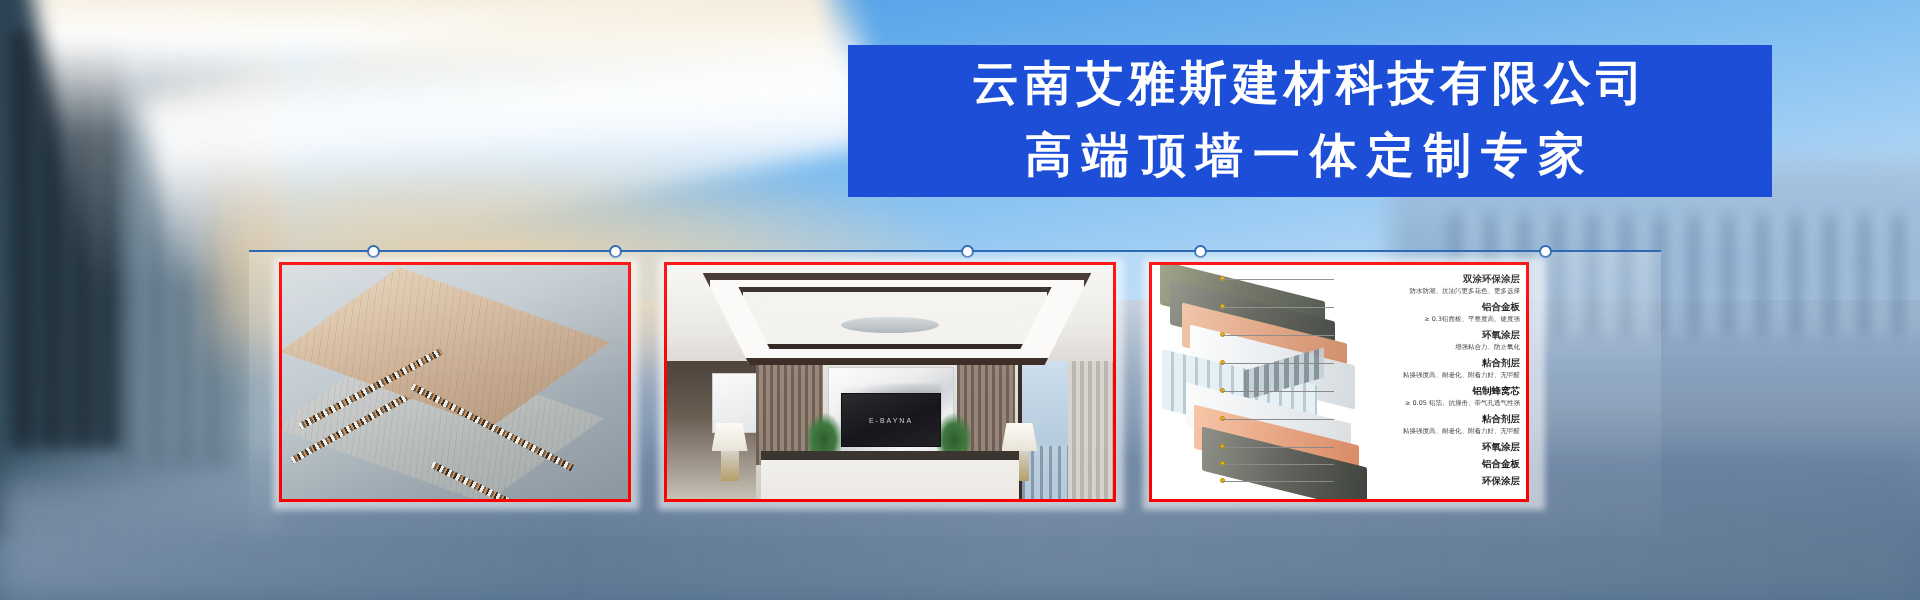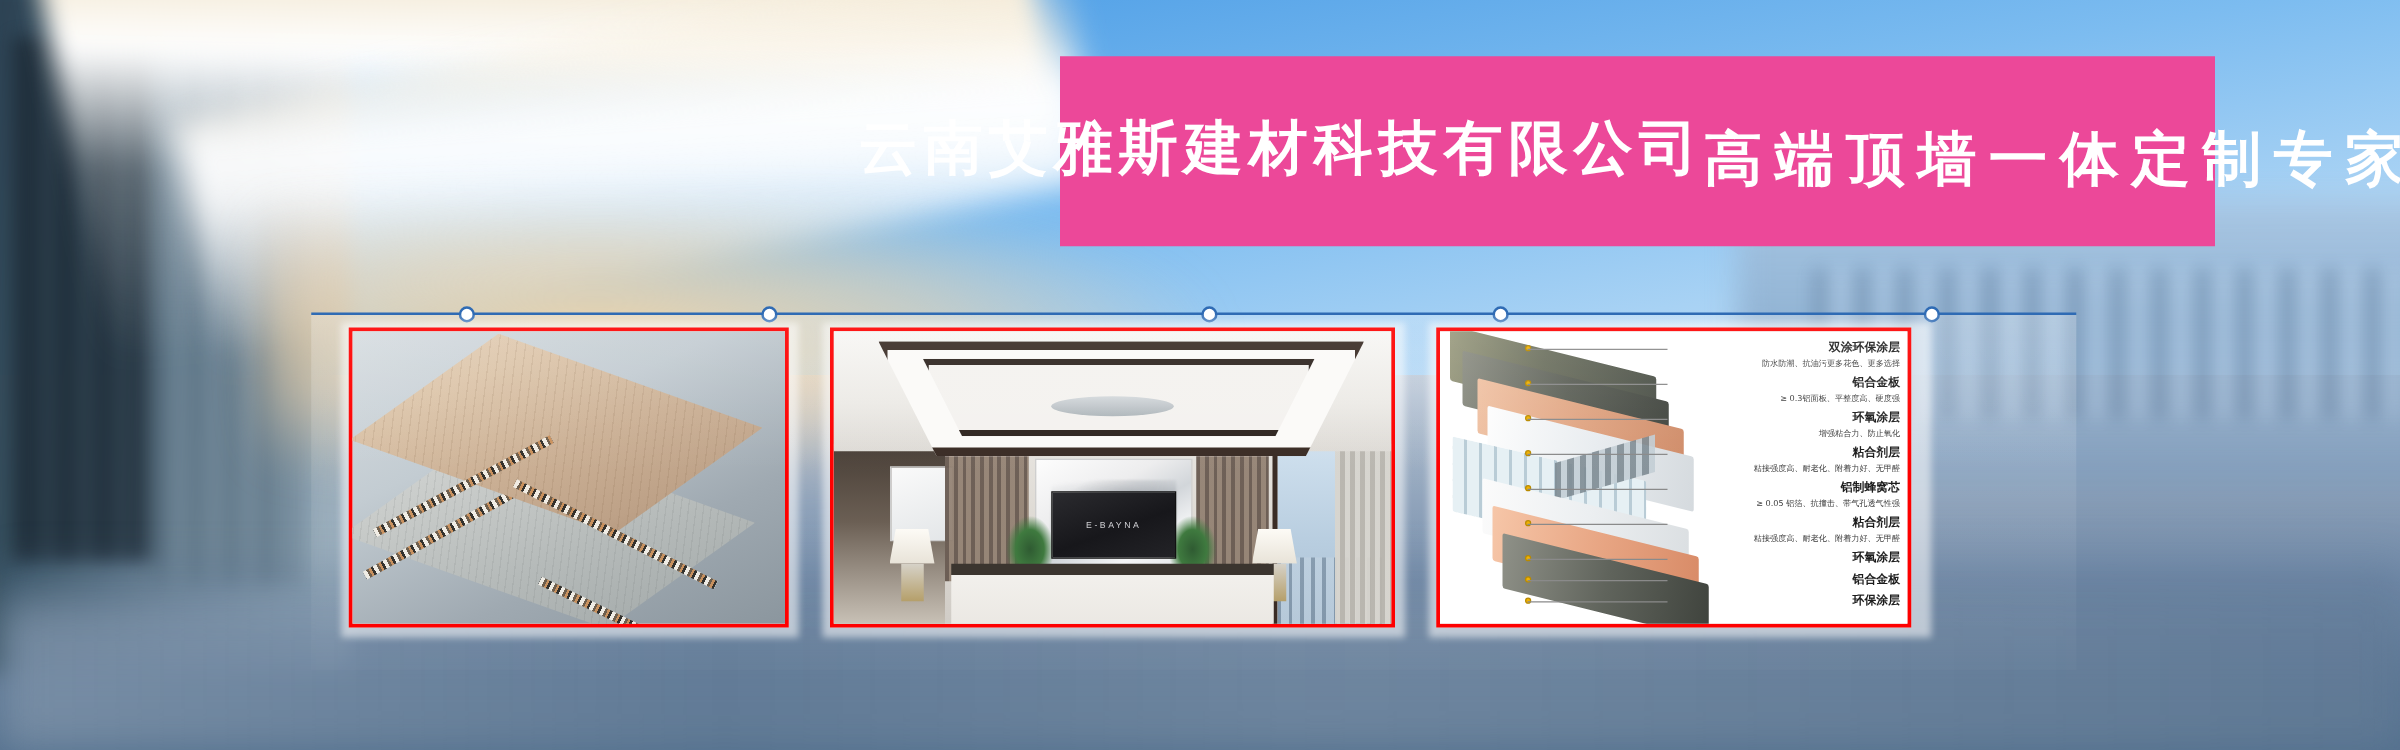--- a/index.html
+++ b/index.html
@@ -69,22 +69,22 @@
   }
   .ground-shine{
     position:absolute;left:0;bottom:0;width:1920px;height:120px;
     background:linear-gradient(90deg,rgba(255,255,255,.18) 0%,rgba(255,255,255,.05) 30%,rgba(255,255,255,.12) 55%,rgba(255,255,255,.04) 100%);
     filter:blur(16px);
   }
 
   
   .banner{
     position:absolute;left:848px;top:45px;width:924px;height:152px;
-    background:#ec4899;
-    display:flex;flex-direction:row;align-items:center;justify-content:center;
+    background:#1d4ed8;
+    display:flex;flex-direction:column;align-items:center;justify-content:center;
     box-sizing:border-box;padding:6px 14px 10px;
   }
   .banner-line{
     color:#ffffff;font-weight:700;white-space:nowrap;
     font-family:"DejaVu Sans","Liberation Sans",sans-serif;
   }
   .banner-line-1{font-size:47px;letter-spacing:5px;line-height:1.12;}
   .banner-line-2{font-size:47px;letter-spacing:10px;line-height:1.14;margin-top:18px;}
 
   

